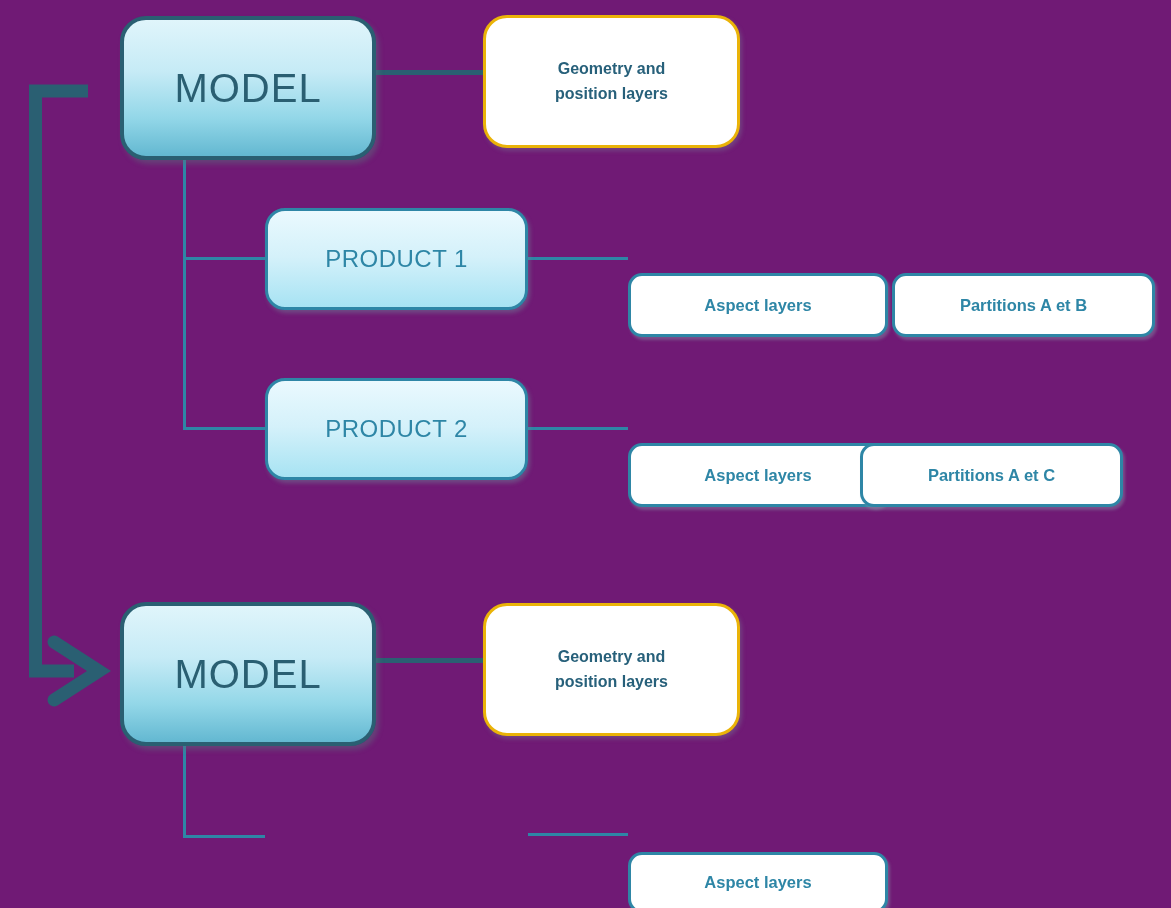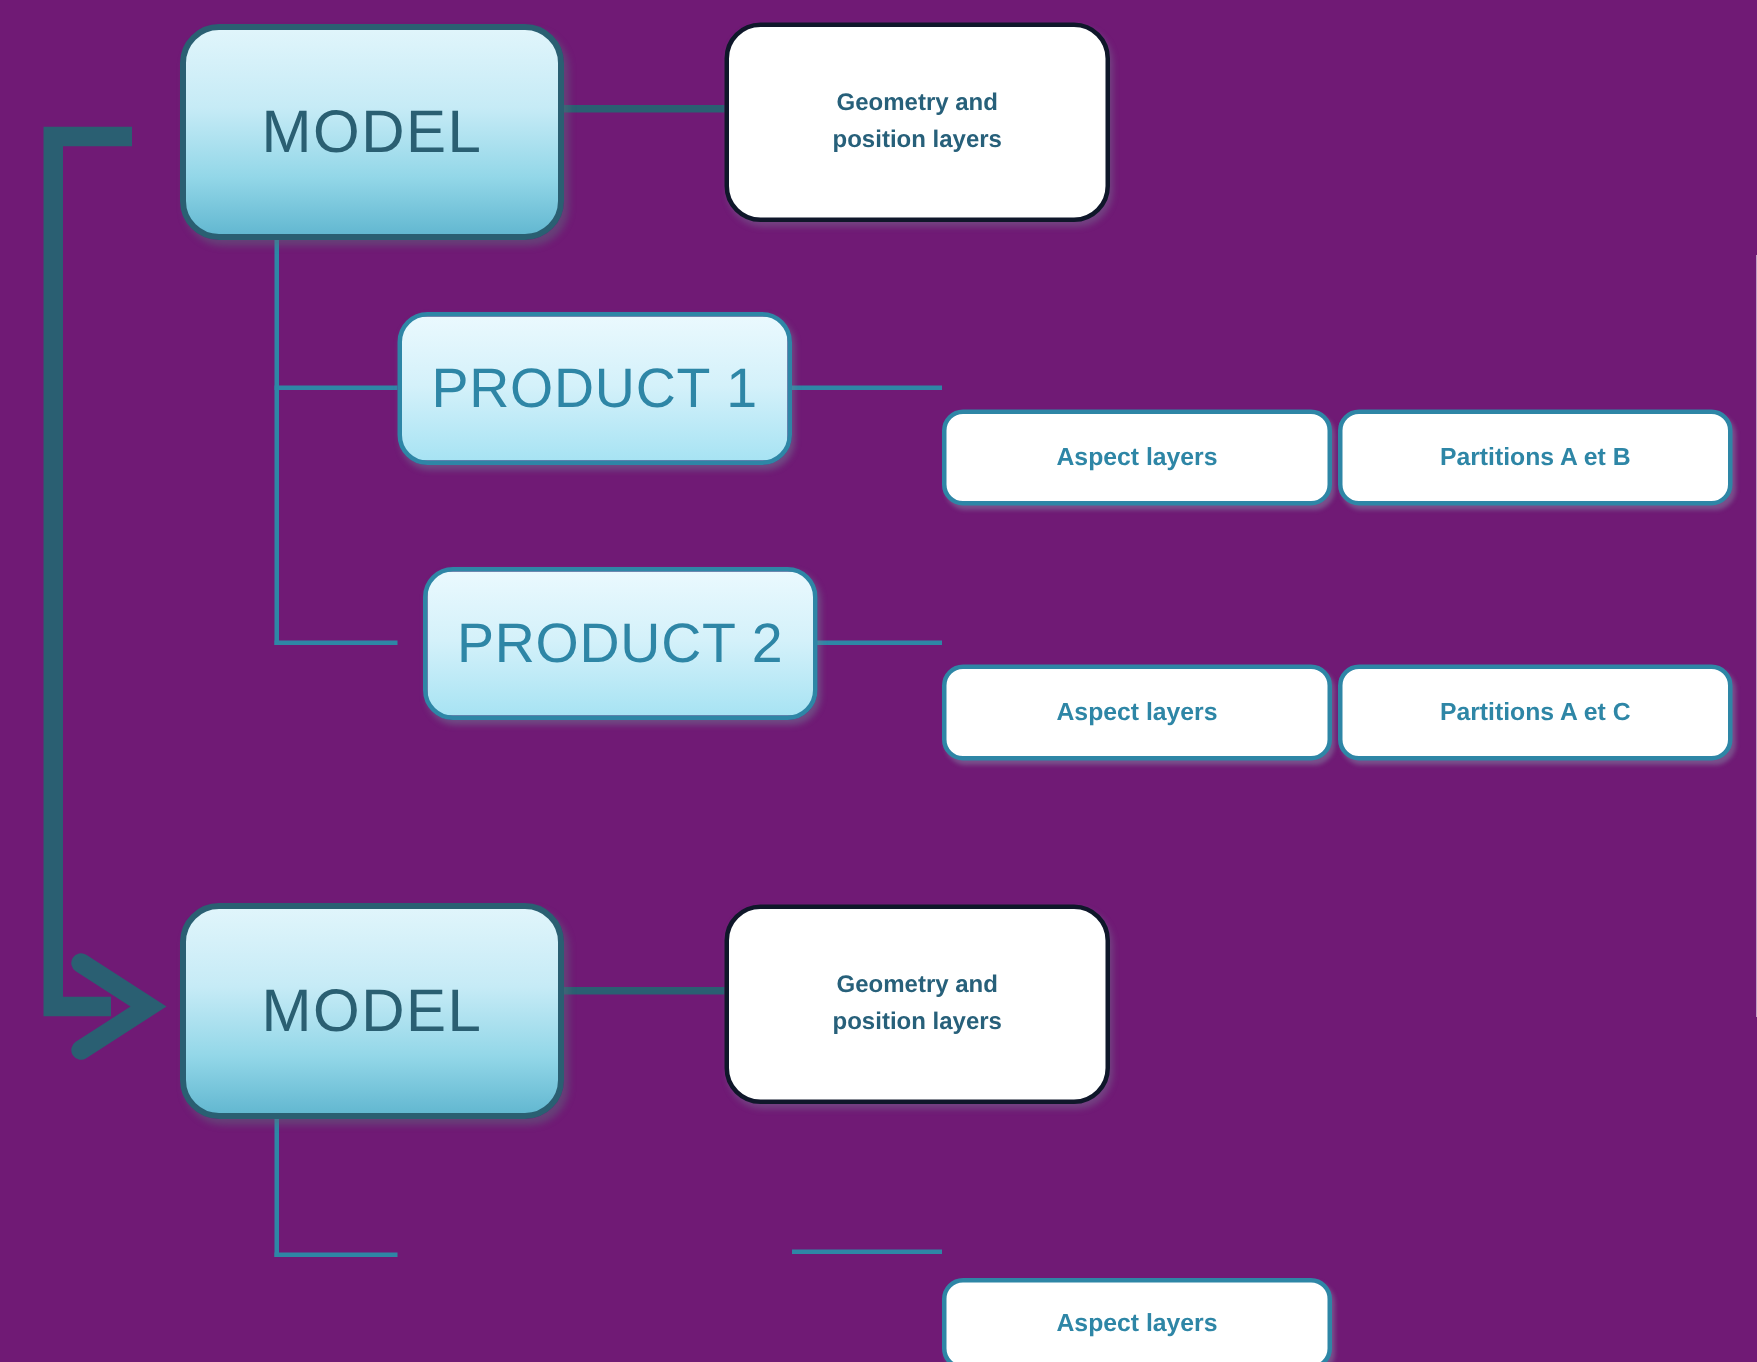--- a/index.html
+++ b/index.html
@@ -13,24 +13,24 @@
   
   .model{width:256px;height:144px;border:4px solid #2A5F72;border-radius:26px;
          background:linear-gradient(180deg,#E0F5FB 0%,#C6EBF6 38%,#93D7E8 72%,#63B8D1 100%);
          box-shadow:3px 4px 5px rgba(90,110,125,0.45);
          color:#2A5F72;font-size:40px;letter-spacing:1px;}
 
   
   .product{width:263px;height:102px;border:3px solid #2E86A6;border-radius:20px;
            background:linear-gradient(180deg,#EAF9FE 0%,#D4F1FA 48%,#A7E3F3 100%);
            box-shadow:2px 3px 4px rgba(110,135,150,0.45);
-           color:#2E86A6;font-size:37px;letter-spacing:0.5px;}
+           color:#2E86A6;font-size:24px;letter-spacing:0.5px;}
 
   
-  .geom{width:257px;height:133px;border:3px solid #0f172a;border-radius:24px;
+  .geom{width:257px;height:133px;border:3px solid #eab308;border-radius:24px;
         background:#ffffff;box-shadow:2px 3px 4px rgba(120,140,155,0.35);
         color:#27607A;font-size:16px;font-weight:bold;line-height:1.55;}
   .geom span{display:block;width:160px;}
 
   
   .leaf{height:64px;border:3px solid #2E86A6;border-radius:14px;background:#ffffff;
         box-shadow:2px 3px 3px rgba(135,160,172,0.4);
         color:#2E86A6;font-size:16.5px;font-weight:bold;margin-top:47px;}
 
   
@@ -61,25 +61,25 @@
   <div class="node geom" style="left:483px;top:15px;">
     <span>Geometry and position layers</span>
   </div>
 
   <div class="node product" style="left:265px;top:208px;">PRODUCT 1</div>
 
   <div class="node leaf" style="left:628px;top:226px;width:260px;">Aspect layers</div>
 
   <div class="node leaf" style="left:892px;top:226px;width:263px;">Partitions A et B</div>
 
-  <div class="node product" style="left:282px;top:378px;">PRODUCT 2</div>
+  <div class="node product" style="left:265px;top:378px;">PRODUCT 2</div>
 
   <div class="node leaf" style="left:628px;top:396px;width:260px;">Aspect layers</div>
 
-  <div class="node leaf" style="left:892px;top:396px;width:263px;">Partitions A et C</div>
+  <div class="node leaf" style="left:860px;top:396px;width:263px;">Partitions A et C</div>
 
   <div class="line-dark" style="left:376px;top:658px;width:107px;height:5px;"></div>
   <div class="line" style="left:183px;top:746px;width:3px;height:92px;"></div>
   <div class="line" style="left:183px;top:835px;width:82px;height:3px;"></div>
   <div class="line" style="left:528px;top:833px;width:100px;height:3px;"></div>
 
   <div class="node model" style="left:120px;top:602px;">MODEL</div>
 
   <div class="node geom" style="left:483px;top:603px;">
     <span>Geometry and position layers</span>

